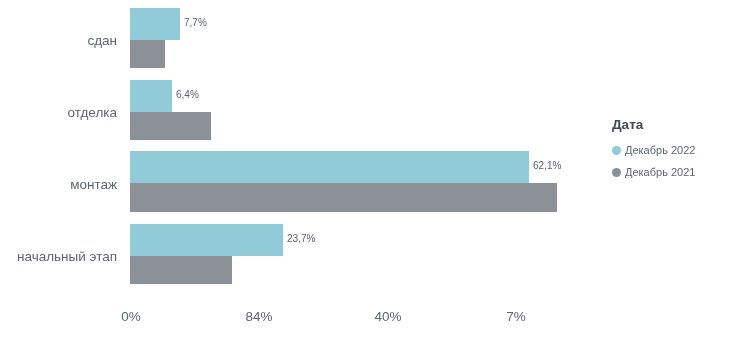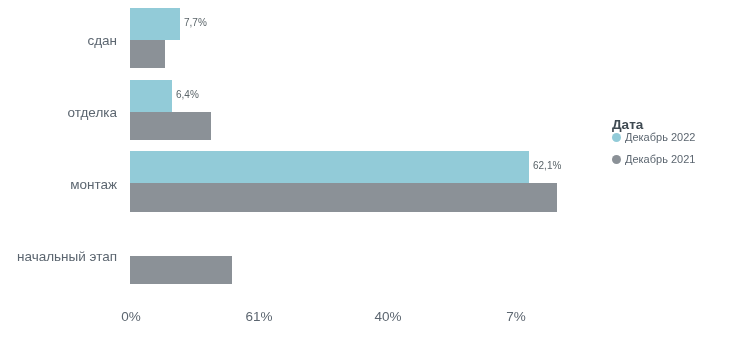--- a/index.html
+++ b/index.html
@@ -93,20 +93,21 @@
     position: absolute;
     left: 612px;
     top: 118px;
     width: 125px;
   }
   .legend-title {
     font-size: 13.5px;
     font-weight: bold;
     color: #3f4a52;
     line-height: 1;
+    margin-bottom: 13px;
     white-space: nowrap;
   }
   .legend-item {
     display: flex;
     align-items: center;
     margin-bottom: 11px;
     white-space: nowrap;
   }
   .legend-dot {
     width: 9px;
@@ -156,30 +157,34 @@
         <div class="bar s2022" style="width:399px;"></div>
         <div class="bar-value" style="left:403px;top:10px;">62,1%</div>
       </div>
       <div class="bar-row" style="top:32px;height:29px;width:600px;">
         <div class="bar s2021" style="width:427px;"></div>
       </div>
     </div>
 
     <div class="cat-group" style="top:224px;height:60px;">
       <div class="cat-label" style="top:26px;">начальный этап</div>
+      <div class="bar-row" style="top:0px;height:32px;width:600px;">
+        <div class="bar s2022" style="width:153px;"></div>
+        <div class="bar-value" style="left:157px;top:10px;">23,7%</div>
+      </div>
       <div class="bar-row" style="top:32px;height:28px;width:600px;">
         <div class="bar s2021" style="width:102px;"></div>
       </div>
     </div>
 
   </div>
 
   <div class="x-axis">
     <div class="x-tick" style="left:131px;">0%</div>
-    <div class="x-tick" style="left:259px;">61%</div>
+    <div class="x-tick" style="left:259px;">84%</div>
     <div class="x-tick" style="left:388px;">40%</div>
     <div class="x-tick" style="left:516px;">7%</div>
   </div>
 
   <div class="legend">
     <div class="legend-title">Дата</div>
 
     <div class="legend-item">
       <span class="legend-dot" style="background:#92cbd8;"></span>
       <span class="legend-label">Декабрь 2022</span>

